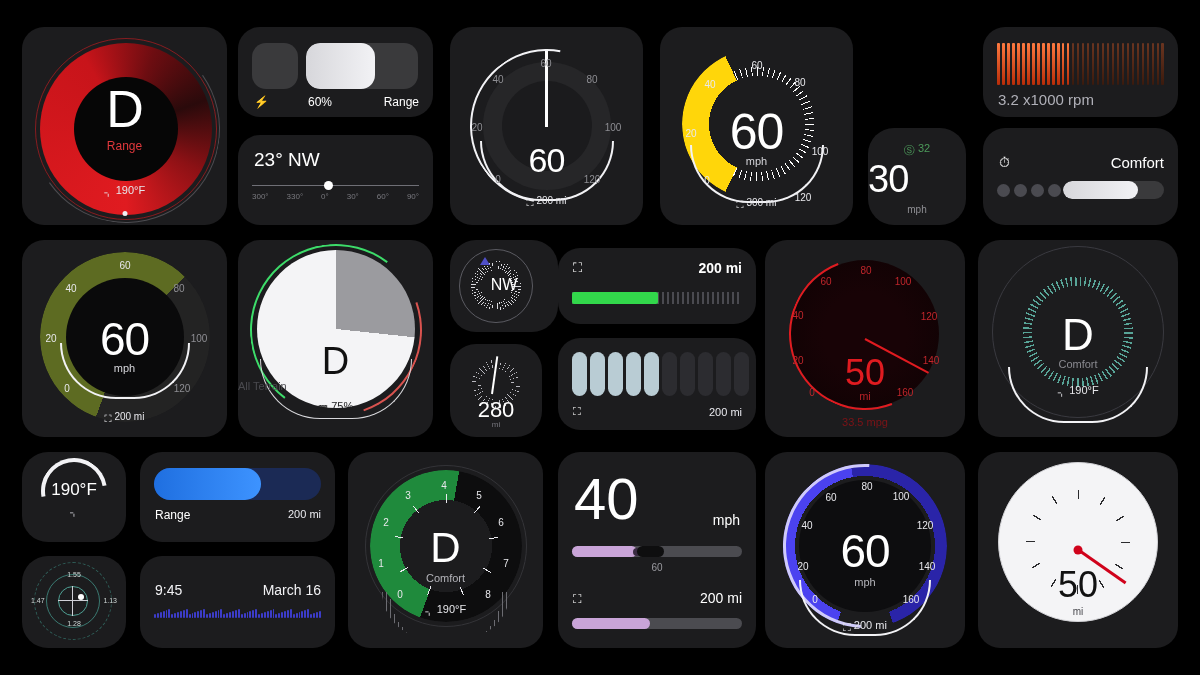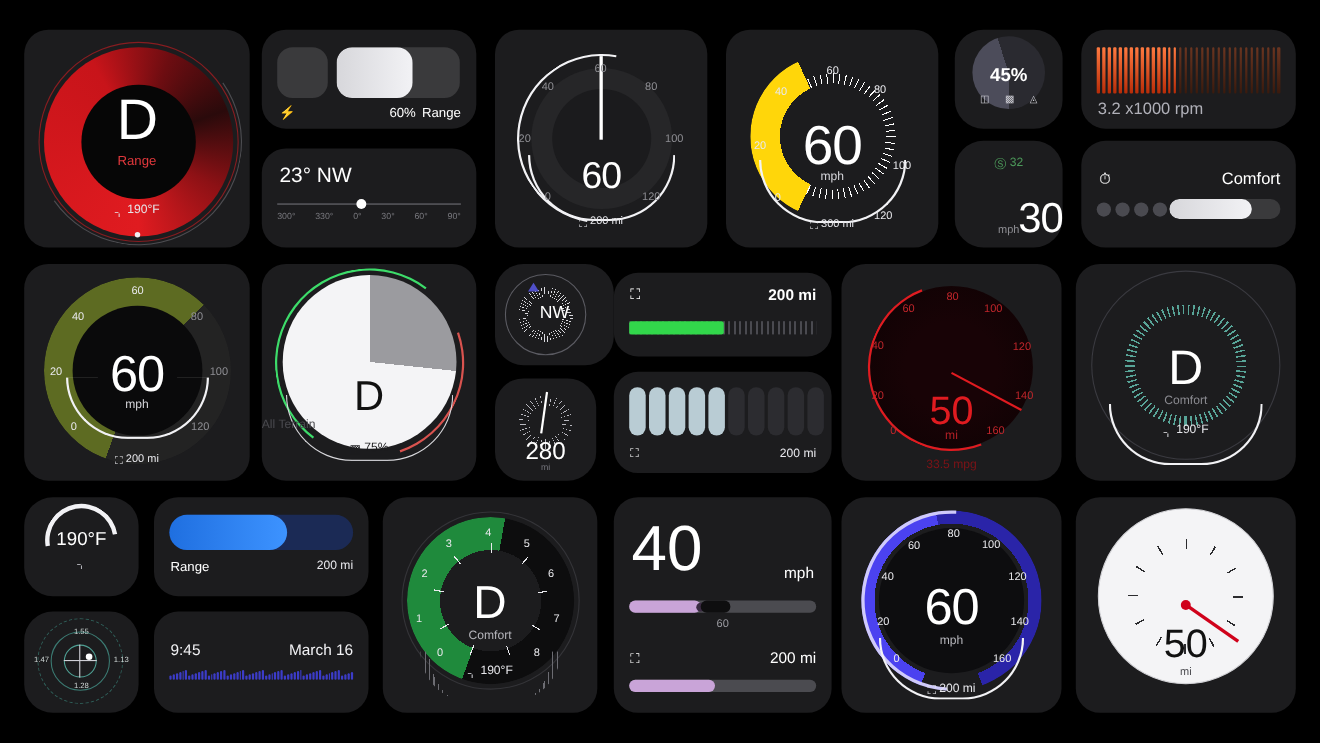--- a/index.html
+++ b/index.html
@@ -66,21 +66,21 @@
     </div>
     <div class="dot"></div>
   </div>
 
   <div class="w" style="left:238px;top:27px;width:195px;height:90px;">
     <div class="seg sm" style="position:absolute;left:14px;top:16px;"></div>
     <div class="barwrap" style="position:absolute;left:68px;top:16px;width:112px;height:46px;">
       <div class="barfill" style="width:62%;"></div>
     </div>
     <div style="position:absolute;left:16px;top:68px;color:#fff;font-size:12px;">⚡</div>
-    <div style="position:absolute;left:70px;top:68px;color:#fff;font-size:12px;margin-left:46px;">60%</div>
+    <div style="position:absolute;left:70px;top:68px;color:#fff;font-size:12px;">60%</div>
     <div style="position:absolute;right:14px;top:68px;color:#fff;font-size:12px;">Range</div>
   </div>
 
   <div class="w" style="left:238px;top:135px;width:195px;height:90px;">
     <div style="position:absolute;left:16px;top:14px;color:#fff;font-size:19px;">23° NW</div>
     <div class="sline" style="left:14px;right:14px;top:50px;"></div>
     <div class="sknob" style="left:44%;top:46px;"></div>
     <div style="position:absolute;left:14px;right:14px;top:57px;display:flex;justify-content:space-between;">
       <span class="tiny" style="font-size:8px;color:#79797f">300°</span>
       <span class="tiny" style="font-size:8px;color:#79797f">330°</span>
@@ -124,36 +124,27 @@
     <span class="tick-label" style="left:160px;top:124px;">100</span>
     <span class="tick-label" style="left:143px;top:170px;">120</span>
     <div class="num" style="position:absolute;left:0;right:0;text-align:center;top:80px;font-size:50px;">60</div>
     <div style="position:absolute;left:0;right:0;text-align:center;top:128px;color:#d6d6db;font-size:11px;">mph</div>
     <div class="bottomlabel" style="bottom:14px;font-size:10px;">
       <span class="icon">⛶</span>
       <span>300 mi</span>
     </div>
   </div>
 
-  <div class="w round" style="left:868px;top:27px;width:98px;height:90px;">
-    <div style="position:absolute;left:16px;top:6px;width:66px;height:66px;border-radius:50%;background:conic-gradient(from 180deg,#4c4c5a 0deg 162deg,#2a2a30 162deg 360deg);"></div>
-    <div style="position:absolute;left:0;right:0;top:32px;text-align:center;color:#fff;font-size:17px;font-weight:600;">45%</div>
-    <div style="position:absolute;left:0;right:0;top:58px;display:flex;justify-content:center;gap:14px;color:#cfcfd6;font-size:9px;">
-      <span>◫</span>
-      <span>▩</span>
-      <span>◬</span>
-    </div>
-  </div>
 
   <div class="w round" style="left:868px;top:128px;width:98px;height:97px;text-decoration:underline;">
     <div style="position:absolute;left:0;right:0;top:14px;text-align:center;color:#4c9a5a;font-size:11px;">
       <span class="icon">Ⓢ</span>
       <span>32</span>
     </div>
-    <div class="num" style="position:absolute;left:0;right:0;text-align:right;top:32px;font-size:38px;margin-top:20px;">30</div>
+    <div class="num" style="position:absolute;left:0;right:0;text-align:left;top:32px;font-size:38px;">30</div>
     <div style="position:absolute;left:0;right:0;text-align:center;top:76px;color:#8e8e93;font-size:10px;">mph</div>
   </div>
 
   <div class="w" style="left:983px;top:27px;width:195px;height:90px;">
     <div style="position:absolute;left:14px;right:14px;top:16px;height:42px;display:flex;gap:2.3px;" id="tachobars">
         <span style="flex: 1 1 0%; border-radius: 1px; background: linear-gradient(rgb(255, 122, 64), rgb(184, 44, 8));"></span>
         <span style="flex: 1 1 0%; border-radius: 1px; background: linear-gradient(rgb(255, 122, 64), rgb(184, 44, 8));"></span>
         <span style="flex: 1 1 0%; border-radius: 1px; background: linear-gradient(rgb(255, 122, 64), rgb(184, 44, 8));"></span>
         <span style="flex: 1 1 0%; border-radius: 1px; background: linear-gradient(rgb(255, 122, 64), rgb(184, 44, 8));"></span>
         <span style="flex: 1 1 0%; border-radius: 1px; background: linear-gradient(rgb(255, 122, 64), rgb(184, 44, 8));"></span>

